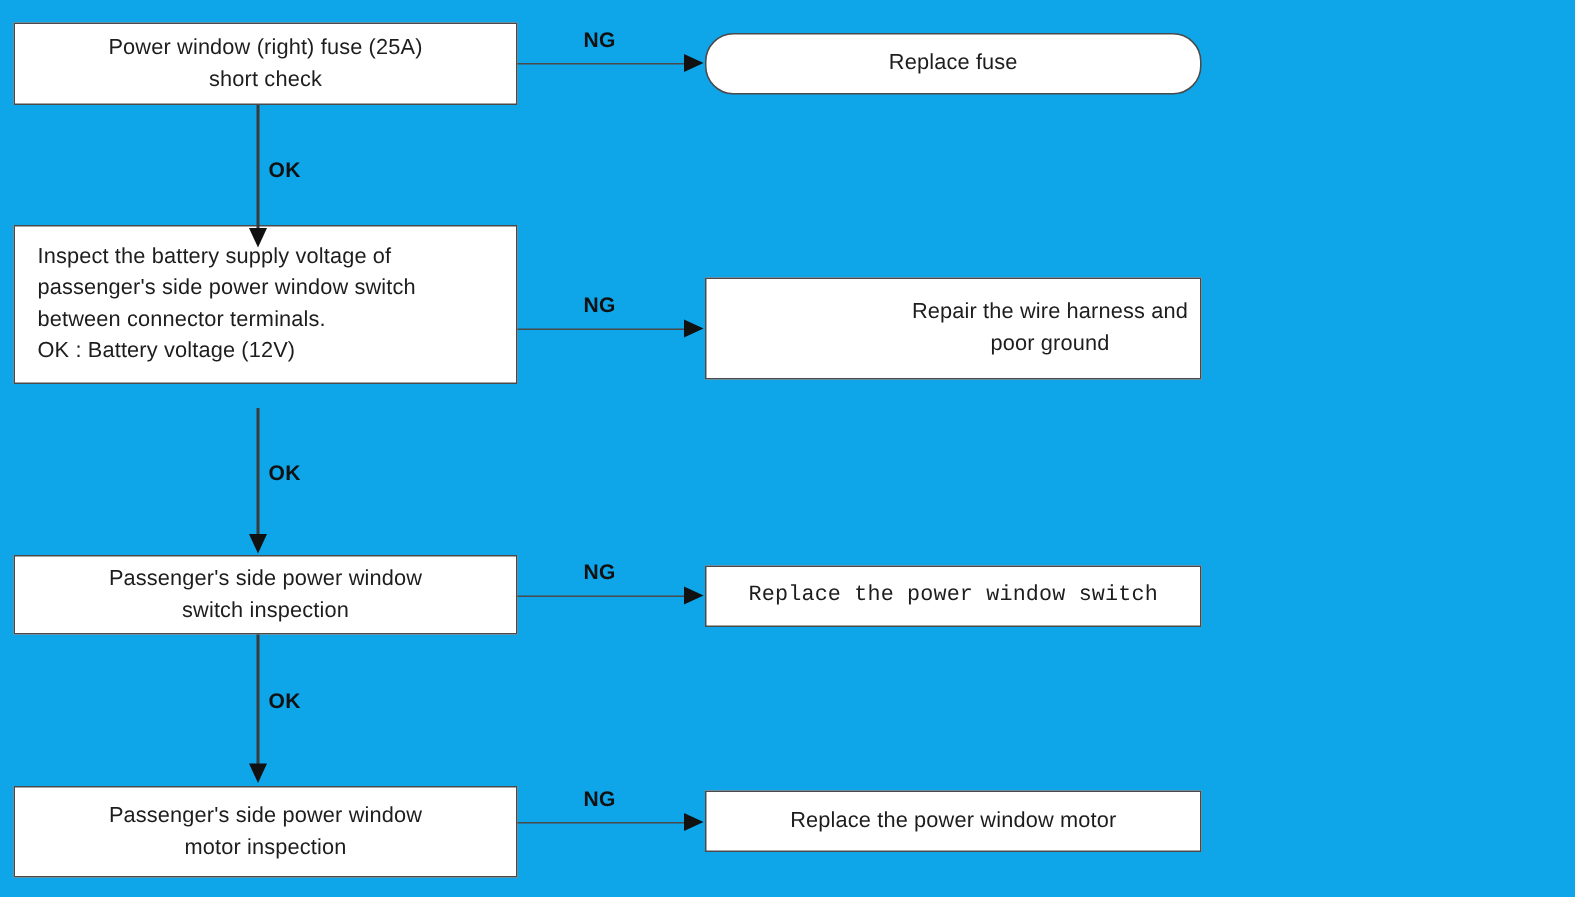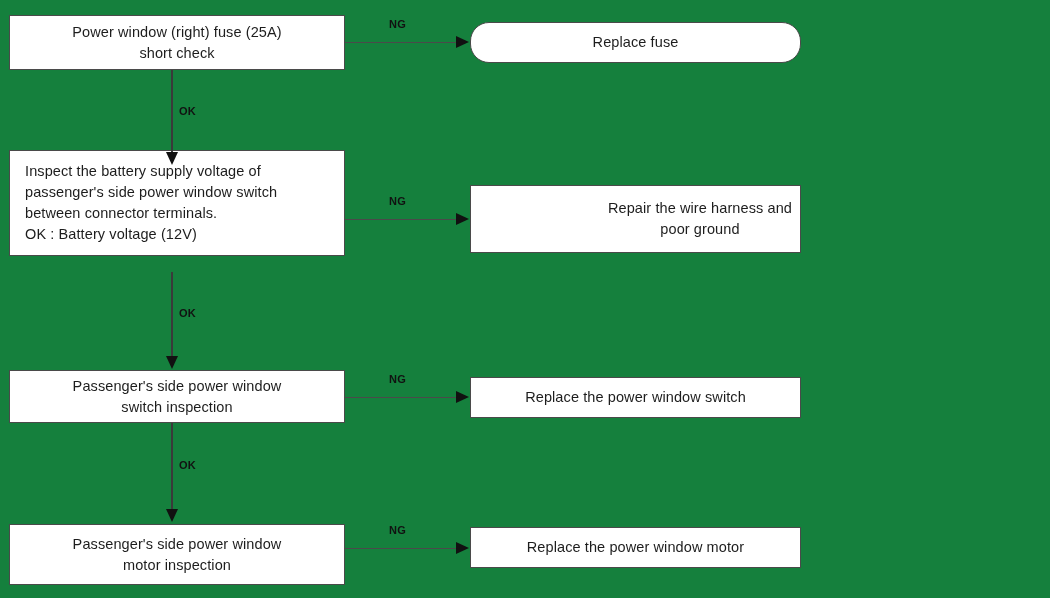--- a/index.html
+++ b/index.html
@@ -9,21 +9,21 @@
     background: #ffffff;
   }
   body {
     font-family: "Liberation Sans", sans-serif;
     color: #1a1a1a;
   }
   #canvas {
     position: relative;
     width: 1050px;
     height: 598px;
-    background: #15803d;
+    background: #0ea5e9;
     overflow: hidden;
   }
 
   
   .node {
     position: absolute;
     box-sizing: border-box;
     border: 1px solid #4a4a4a;
     background: #ffffff;
     display: flex;
@@ -70,21 +70,21 @@
     width: 0;
     height: 0;
     border-left: 6px solid transparent;
     border-right: 6px solid transparent;
     border-top: 13px solid #111111;
   }
 
   
   .edge-label {
     position: absolute;
-    font-size: 11px;
+    font-size: 14px;
     font-weight: bold;
     color: #111111;
     letter-spacing: 0.3px;
     white-space: nowrap;
   }
 </style>
 </head>
 <body>
 
 <div id="canvas">
@@ -113,21 +113,21 @@
 
   <div class="node" style="left:470px; top:22px; width:331px; height:41px;border-radius:19px;">
     <span class="txt">Replace fuse</span>
   </div>
 
   <div class="node" style="left:470px; top:185px; width:331px; height:68px;justify-content:flex-end;">
     <span class="txt">Repair the wire harness and
 poor ground</span>
   </div>
 
-  <div class="node" style="left:470px; top:377px; width:331px; height:41px;">
+  <div class="node" style="left:470px; top:377px; width:331px; height:41px;font-family:Liberation Mono, monospace;">
     <span class="txt">Replace the power window switch</span>
   </div>
 
   <div class="node" style="left:470px; top:527px; width:331px; height:41px;">
     <span class="txt">Replace the power window motor</span>
   </div>
 
   <div class="hline" style="left:345px; top:42px; width:112px;"></div>
   <div class="arrow-right" style="left:456px; top:36px;"></div>
   <div class="edge-label" style="left:389px; top:18px;">NG</div>

